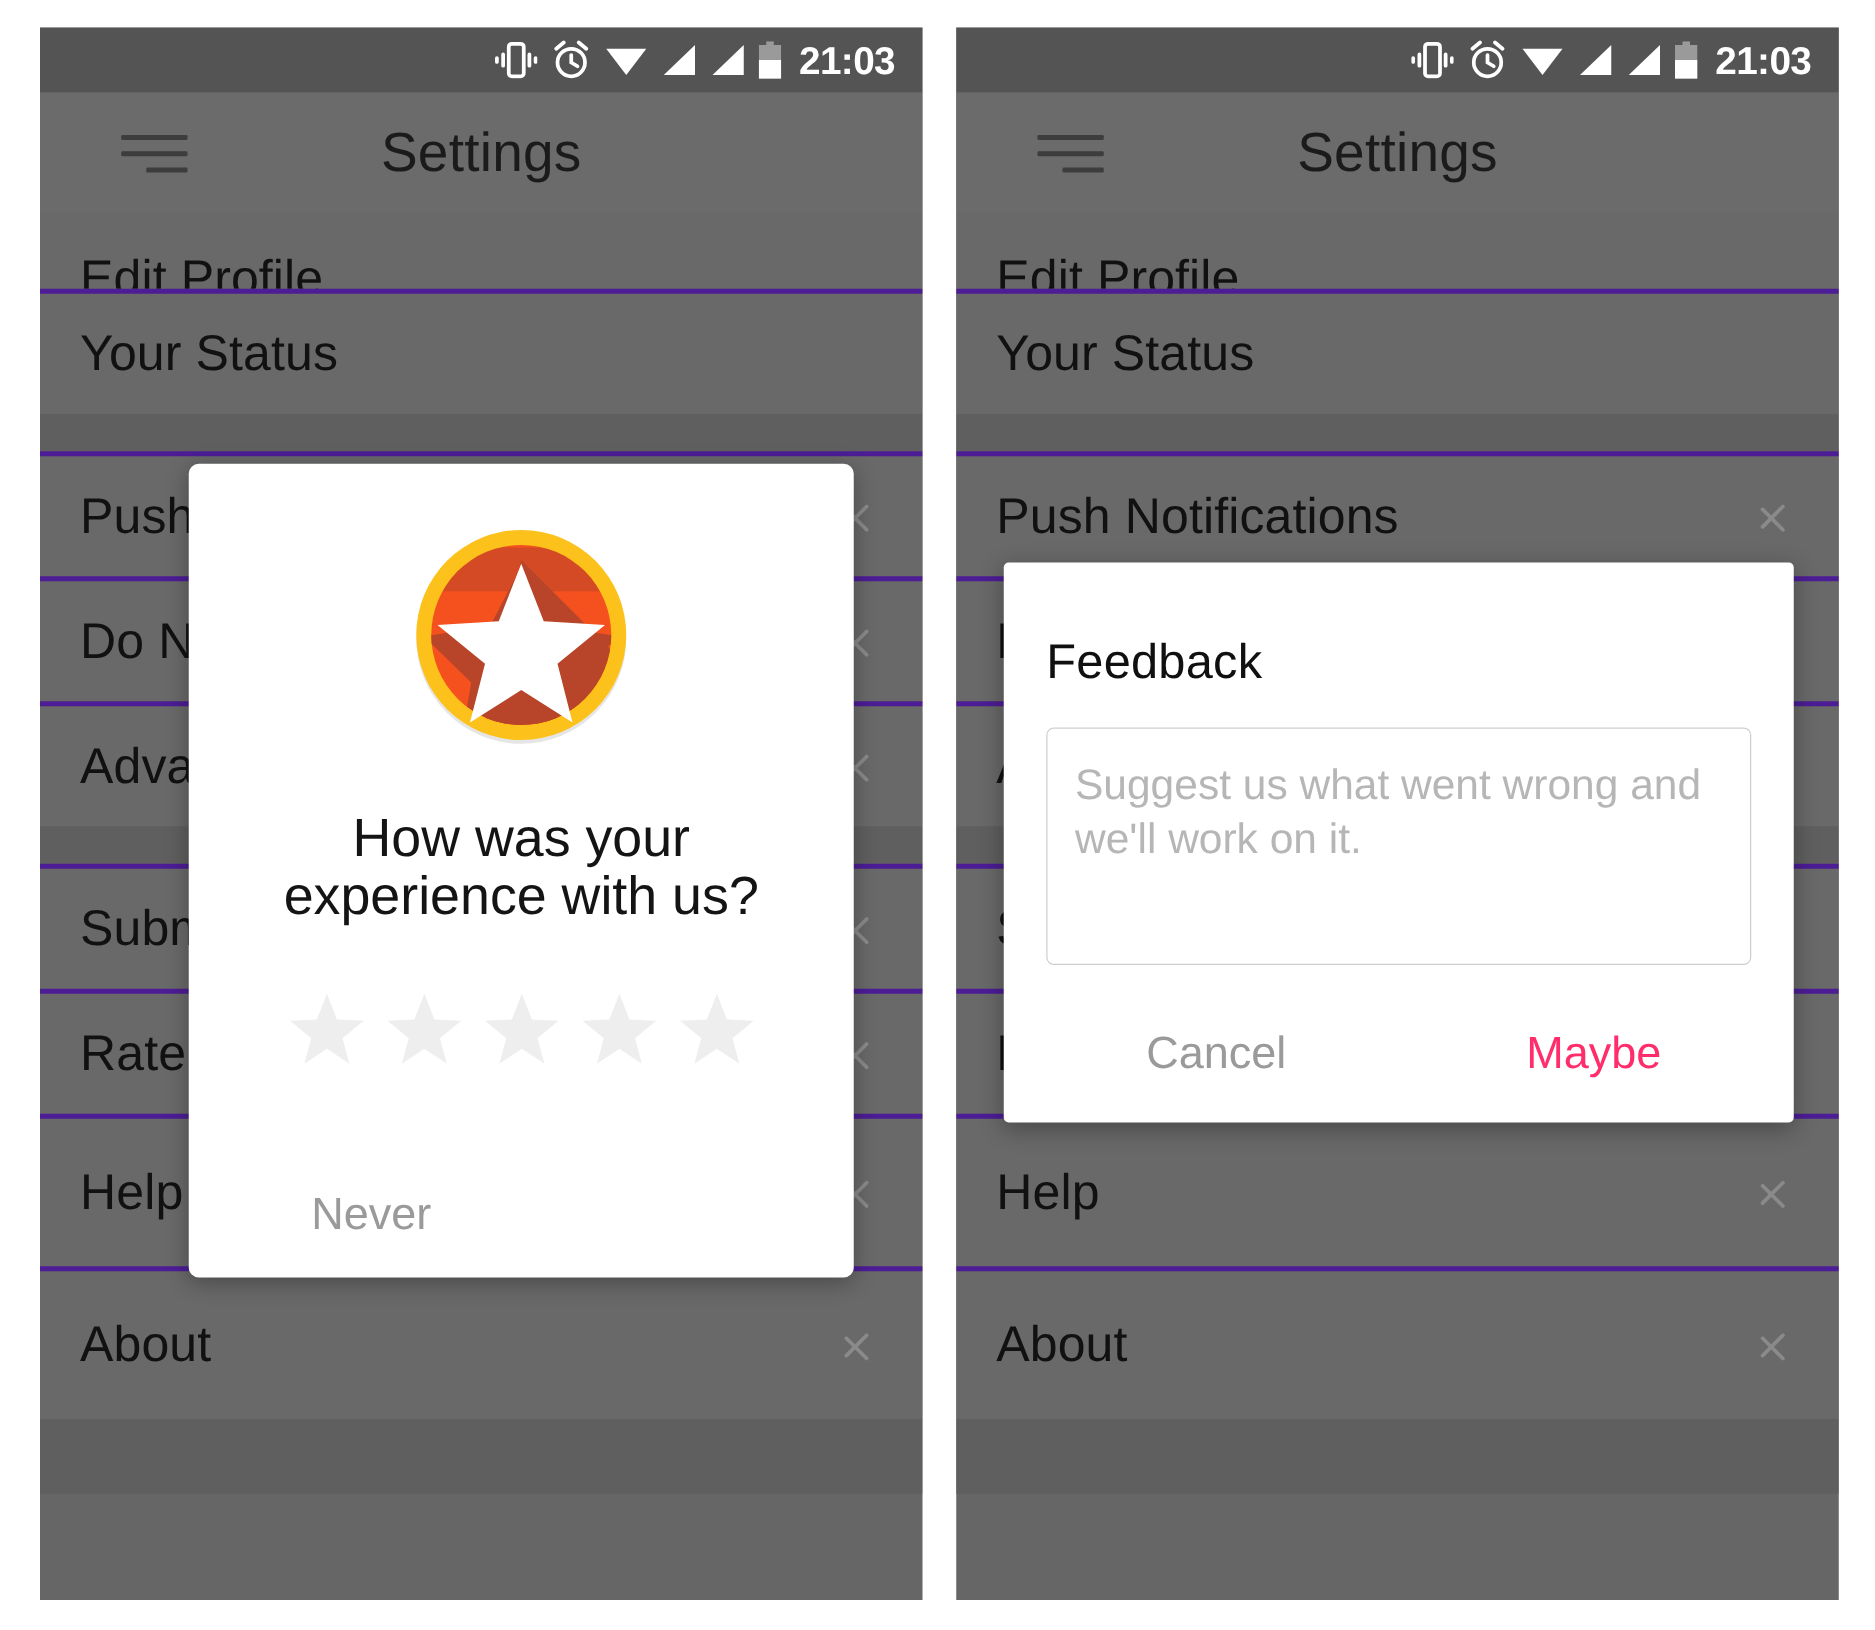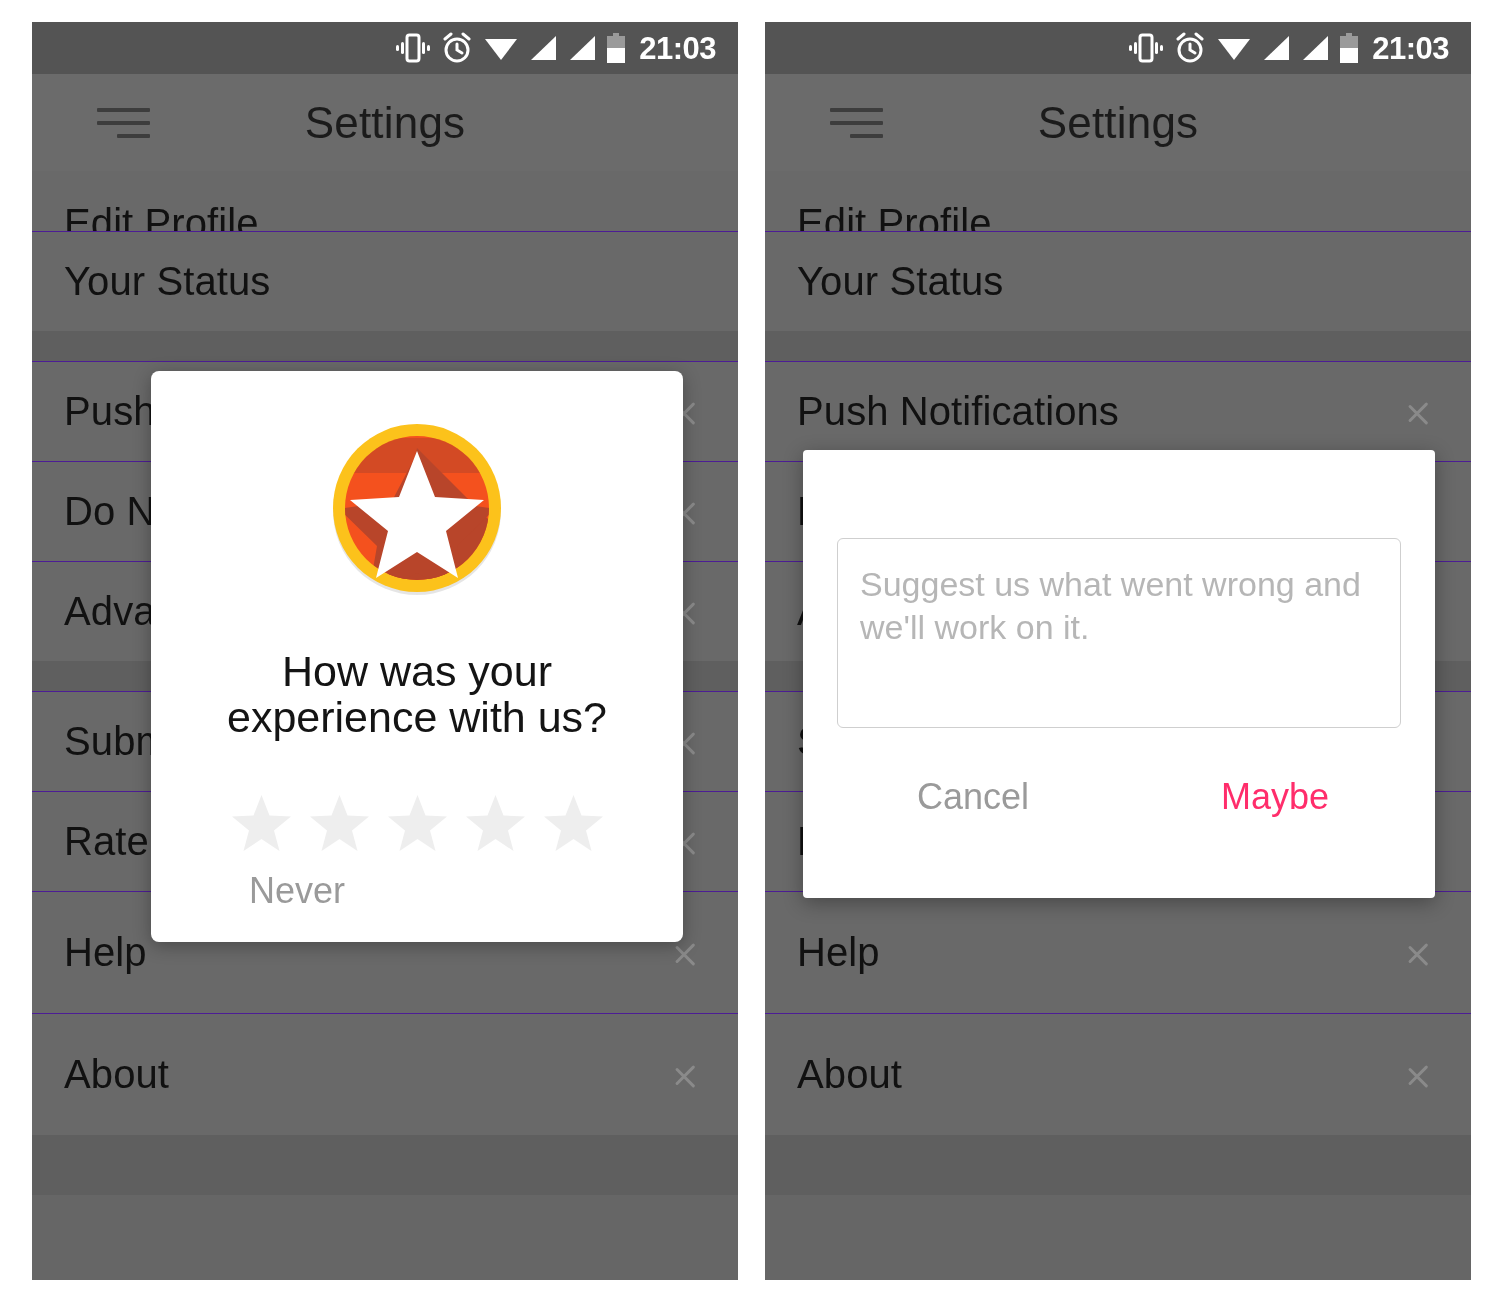--- a/index.html
+++ b/index.html
@@ -84,21 +84,21 @@
   
   .list { position: relative; }
   .section-gap { height: 30px; background: #5f5f5f; }
   .row {
     position: relative;
     height: 100px;
     background: #696969;
     display: flex;
     align-items: center;
     padding: 0 40px 0 32px;
-    border-top: 1px solid #4c1d95;
+    border-top: 4px solid #4c1d95;
   }
   .row:first-child { border-top: none; }
   .row-label {
     font-size: 40px;
     color: #111111;
     white-space: nowrap;
     letter-spacing: 0.1px;
   }
   .chev {
     margin-left: auto;
@@ -116,21 +116,21 @@
   }
   .chev::before { top: 12px; transform: rotate(45deg); transform-origin: left center; }
   .chev::after  { top: 28px; transform: rotate(-45deg); transform-origin: left center; }
 
   
   .rate-dialog {
     position: absolute;
     left: 119px;
     top: 349px;
     width: 532px;
-    height: 571px;
+    height: 651px;
     background: #ffffff;
     border-radius: 8px;
     box-shadow: 0 4px 18px rgba(0,0,0,0.30);
     display: flex;
     flex-direction: column;
     align-items: center;
   }
   .badge-wrap {
     margin-top: 47px;
     width: 186px; height: 186px;
@@ -422,20 +422,21 @@
         <span class="chev"></span>
       </div>
       <div class="row" style="height:122px;">
         <span class="row-label">About</span>
         <span class="chev"></span>
       </div>
       <div class="section-gap" style="height:60px;"></div>
     </div>
 
     <div class="fb-dialog">
+      <div class="fb-title">Feedback</div>
       <textarea class="fb-input" placeholder="Suggest us what went wrong and we'll work on it." style=""></textarea>
       <div class="fb-actions">
         <button class="btn-text btn-muted">Cancel</button>
         <button class="btn-text btn-accent">Maybe</button>
       </div>
     </div>
   </div>
 
 </div>
 

